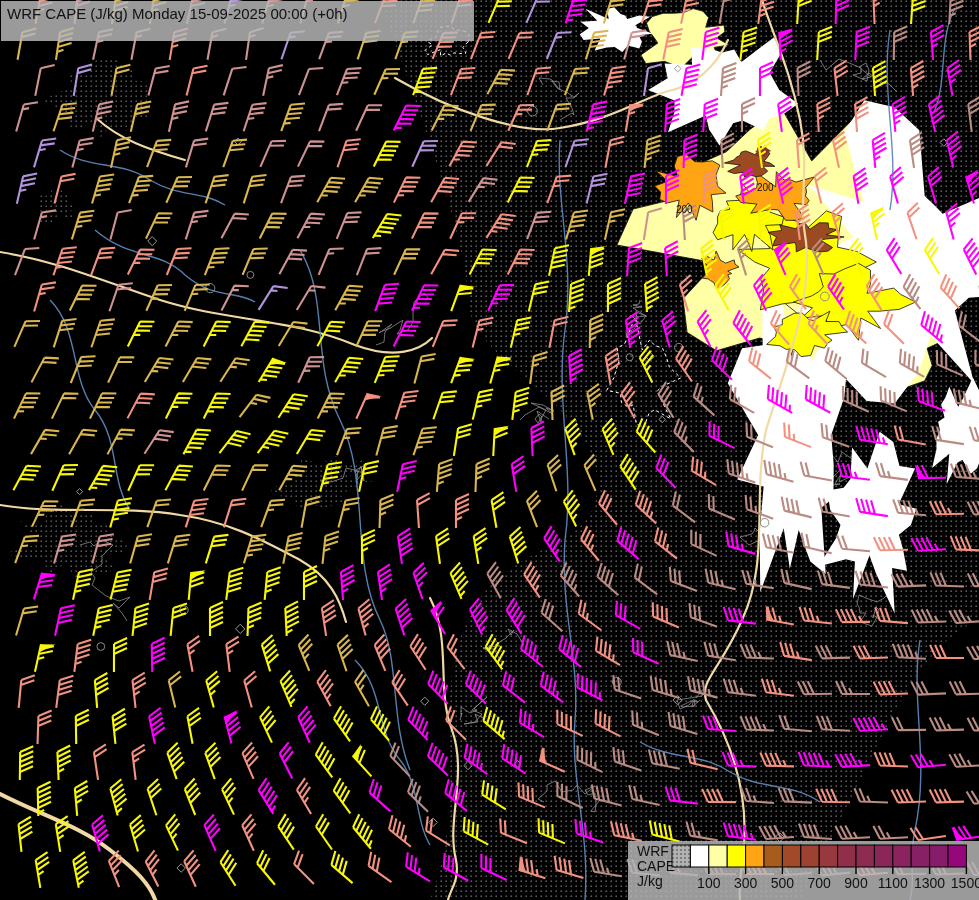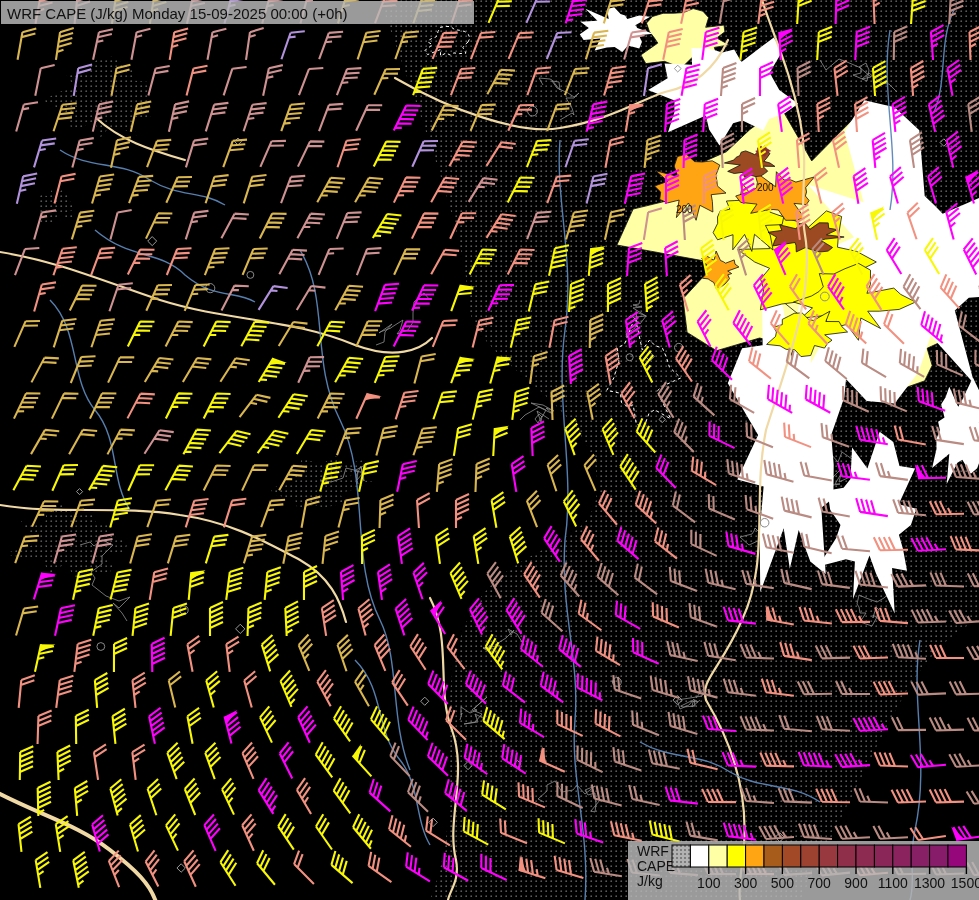--- a/index.html
+++ b/index.html
@@ -1,20 +1,20 @@
 <!DOCTYPE html>
 <html><head>
 <meta charset="utf-8">
 <style>
   html,body{margin:0;padding:0;background:#222;}
   #frame{position:relative;width:979px;height:900px;overflow:hidden;background:#000;
          font-family:"Liberation Sans", sans-serif;}
   #map-svg{position:absolute;left:0;top:0;}
   .overlay{position:absolute;background:rgba(184,184,184,0.84);color:#111;}
-  #title-box{left:1px;top:1px;width:459px;padding:3px 8px 0 6px;font-size:15px;line-height:20px;
+  #title-box{left:1px;top:1px;width:459px;padding:3px 8px 17px 6px;font-size:15px;line-height:20px;
              white-space:nowrap;}
   #legend-box{left:628px;top:841px;width:351px;height:71px;}
   #legend-text{position:absolute;left:9px;top:3px;font-size:14px;line-height:15px;color:#111;}
   #legend-svg{position:absolute;left:0;top:0;}
 </style>
 </head>
 <body>
 
 <div id="frame">
 

